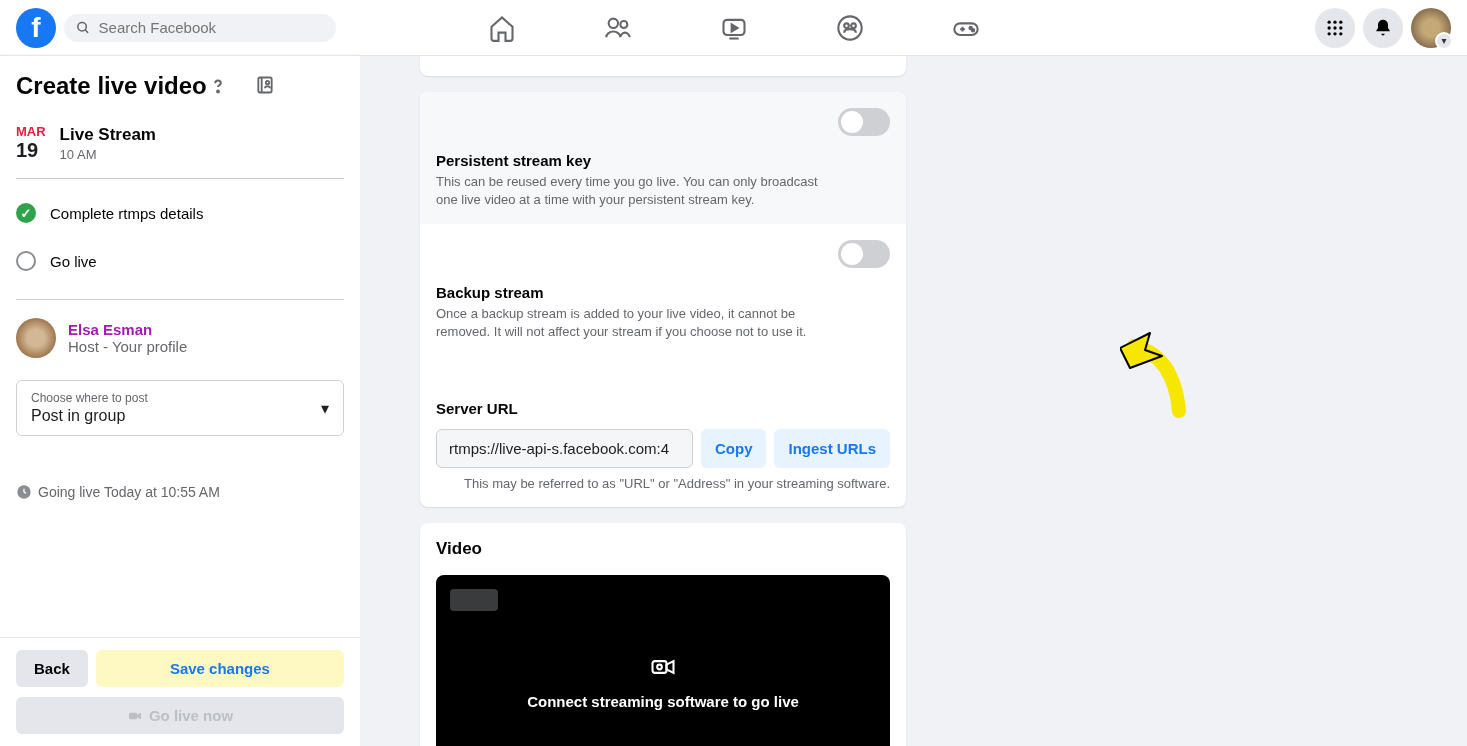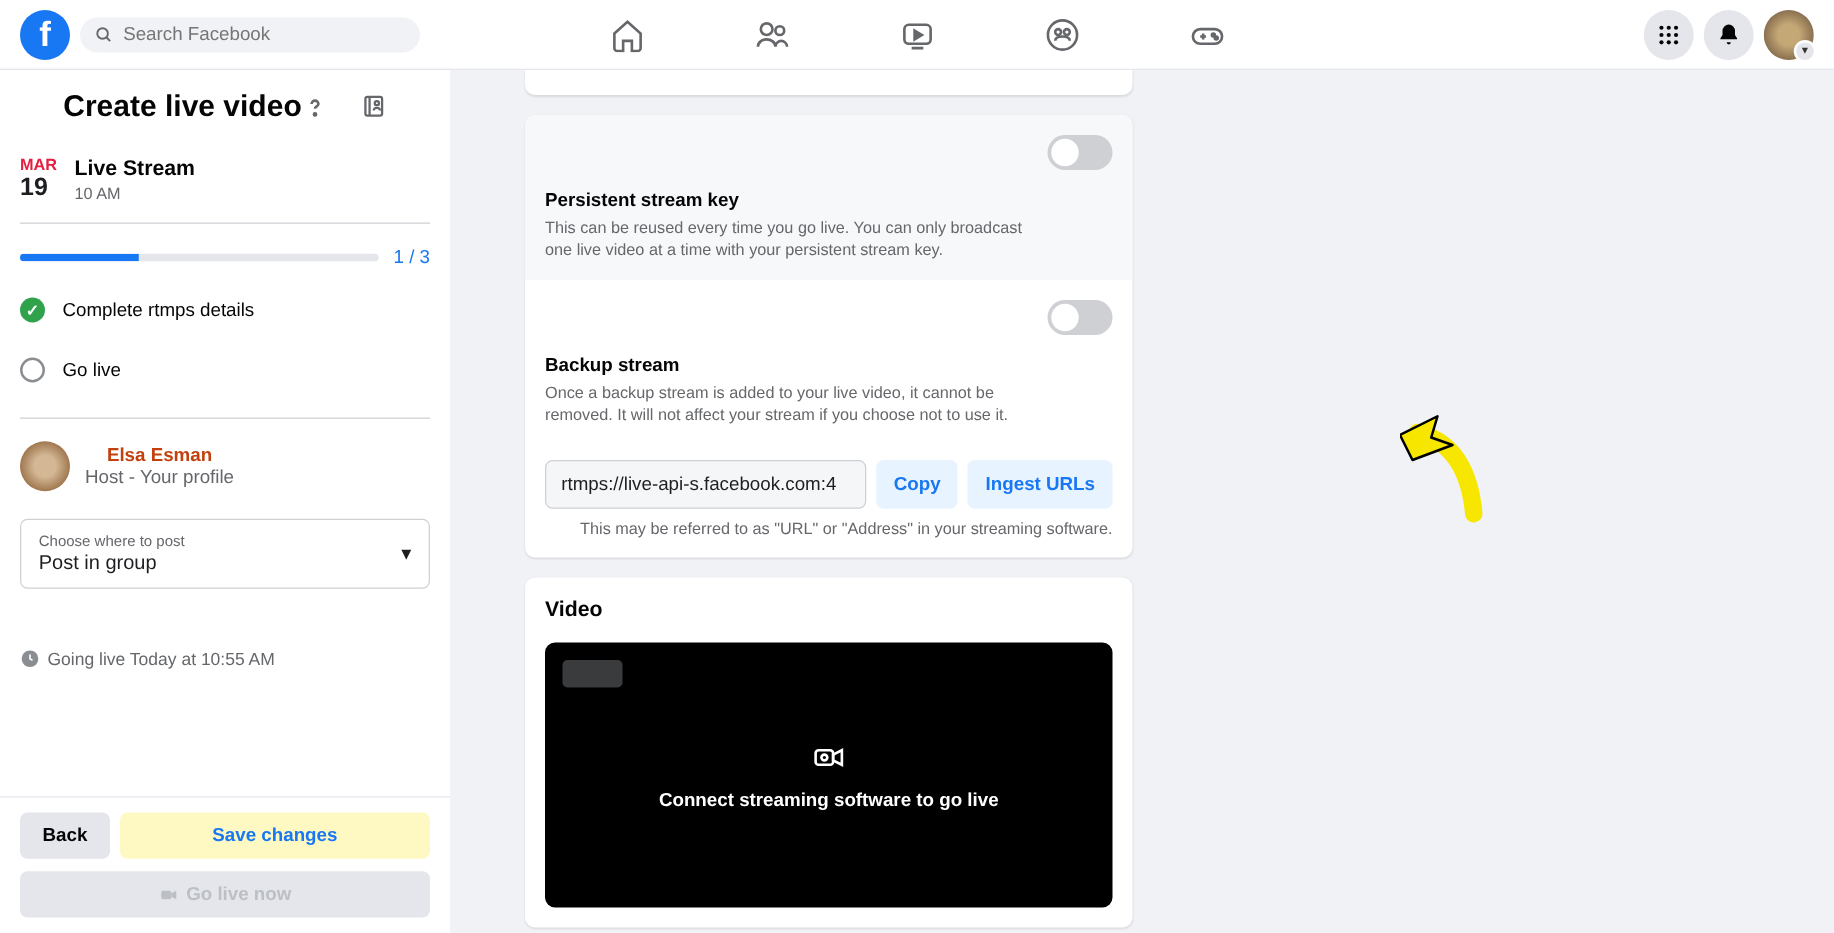--- a/index.html
+++ b/index.html
@@ -10,21 +10,21 @@
 .search-wrap input { border: none; background: transparent; outline: none; font-size: 15px; width: 100%; color: #65676b; }
 .nav-center { position: absolute; left: 50%; transform: translateX(-50%); display: flex; gap: 88px; }
 .nav-icon { width: 28px; height: 28px; color: #65676b; }
 .topbar-right { margin-left: auto; display: flex; gap: 8px; align-items: center; }
 .circle-btn { width: 40px; height: 40px; border-radius: 50%; background: #e4e6eb; display: flex; align-items: center; justify-content: center; }
 .avatar { width: 40px; height: 40px; border-radius: 50%; background: #888; background-image: radial-gradient(circle, #c4a876 30%, #8a7050 70%); position: relative; }
 .avatar::after { content: "▾"; position: absolute; bottom: -2px; right: -2px; background: #e4e6eb; border-radius: 50%; width: 14px; height: 14px; font-size: 10px; text-align: center; line-height: 14px; color: #333; border: 2px solid #fff; }
 .layout { display: flex; height: calc(746px - 56px); }
 .sidebar { width: 360px; display: flex; flex-direction: column; box-shadow: 1px 0 3px rgba(0,0,0,0.1); background: #fff; }
 .sidebar-scroll { flex: 1; overflow-y: auto; padding: 16px; }
-.sidebar-header { display: flex; align-items: center; justify-content: center; }
+.sidebar-header { display: flex; align-items: center; justify-content: flex-start; }
 .sidebar-header h1 { font-size: 24px; font-weight: 700; color: #050505; }
 .header-icons { display: flex; gap: 26px; color: #65676b; }
 .date-row { display: flex; gap: 14px; margin-top: 24px; align-items: flex-end; }
 .date-month { color: #e41e3f; font-size: 13px; font-weight: 600; }
 .date-day { font-size: 20px; font-weight: 600; color: #1c1e21; }
 .stream-title { font-size: 17px; font-weight: 600; color: #050505; }
 .stream-time { font-size: 13px; color: #65676b; margin-top: 2px; }
 .divider { border: none; border-top: 1px solid #ced0d4; margin: 16px 0 18px; }
 .progress-row { display: flex; align-items: center; gap: 12px; }
 .progress-bar { flex: 1; height: 6px; background: #e4e6eb; border-radius: 3px; overflow: hidden; }
@@ -32,21 +32,21 @@
 .progress-text { color: #1877f2; font-size: 15px; font-weight: 400; }
 .steps { margin-top: 24px; display: flex; flex-direction: column; gap: 28px; }
 .step { display: flex; align-items: center; gap: 14px; }
 .step-circle { width: 20px; height: 20px; border: 2px solid #8a8d91; border-radius: 50%; flex-shrink: 0; }
 .step-circle.done { border: none; background: #31a24c; display: flex; align-items: center; justify-content: center; }
 .step-circle.done::after { content: "✓"; color: #fff; font-size: 13px; font-weight: bold; }
 .step-label { font-size: 15px; color: #050505; }
 .divider2 { border: none; border-top: 1px solid #ced0d4; margin: 28px 0 18px; }
 .host-row { display: flex; align-items: center; gap: 12px; }
 .host-avatar { width: 40px; height: 40px; border-radius: 50%; background: radial-gradient(circle, #d4b896 30%, #a07850 70%); }
-.host-name { font-size: 15px; font-weight: 600; color: #c2410c; text-align: center; }
+.host-name { font-size: 15px; font-weight: 600; color: #a21caf; }
 .host-sub { font-size: 15px; color: #65676b; }
 .post-select { margin-top: 22px; border: 1px solid #ced0d4; border-radius: 6px; padding: 10px 14px; display: flex; align-items: center; justify-content: space-between; }
 .post-select-label { font-size: 12px; color: #65676b; }
 .post-select-value { font-size: 16px; color: #1c1e21; margin-top: 2px; }
 .going-live-row { display: flex; align-items: center; gap: 6px; color: #65676b; font-size: 14px; margin-top: 48px; }
 .sidebar-bottom { border-top: 1px solid #e4e6eb; padding: 12px 16px; display: flex; flex-direction: column; gap: 10px; }
 .btn-row { display: flex; gap: 8px; }
 .btn-back { background: #e4e6eb; border: none; border-radius: 6px; padding: 10px 18px; font-size: 15px; font-weight: 600; color: #050505; }
 .btn-save { flex: 1; background: #fef9c3; border: none; border-radius: 6px; padding: 10px; font-size: 15px; font-weight: 600; color: #1877f2; }
 .btn-golive { background: #e4e6eb; border: none; border-radius: 6px; padding: 10px; font-size: 15px; font-weight: 600; color: #bcc0c4; display: flex; align-items: center; justify-content: center; gap: 6px; }
@@ -160,26 +160,20 @@
           <div class="date-day">19</div>
         </div>
         <div>
           <div class="stream-title">Live Stream</div>
           <div class="stream-time">10 AM</div>
         </div>
       </div>
 
       <hr class="divider">
 
-      <div class="progress-row">
-        <div class="progress-bar">
-            <div class="progress-fill"></div>
-          </div>
-        <span class="progress-text">1 / 3</span>
-      </div>
 
       <div class="steps">
         <div class="step">
           <div class="step-circle done"></div>
           <span class="step-label">Complete rtmps details</span>
         </div>
         <div class="step">
           <div class="step-circle"></div>
           <span class="step-label">Go live</span>
         </div>
@@ -239,20 +233,21 @@
         <div class="toggle"></div>
       </div>
       <div class="setting-row">
         <div class="setting-text">
           <div class="setting-title">Backup stream</div>
           <div class="setting-desc">Once a backup stream is added to your live video, it cannot be removed. It will not affect your stream if you choose not to use it.</div>
         </div>
         <div class="toggle"></div>
       </div>
       <div class="server-section">
+        <div class="setting-title">Server URL</div>
         <div class="input-row">
           <input class="url-input" type="text" value="rtmps://live-api-s.facebook.com:4" style="">
           <button class="chip-btn">Copy</button>
           <button class="chip-btn">Ingest URLs</button>
         </div>
         <div class="hint">This may be referred to as "URL" or "Address" in your streaming software.</div>
       </div>
     </div>
 
     <div class="card video-card">

